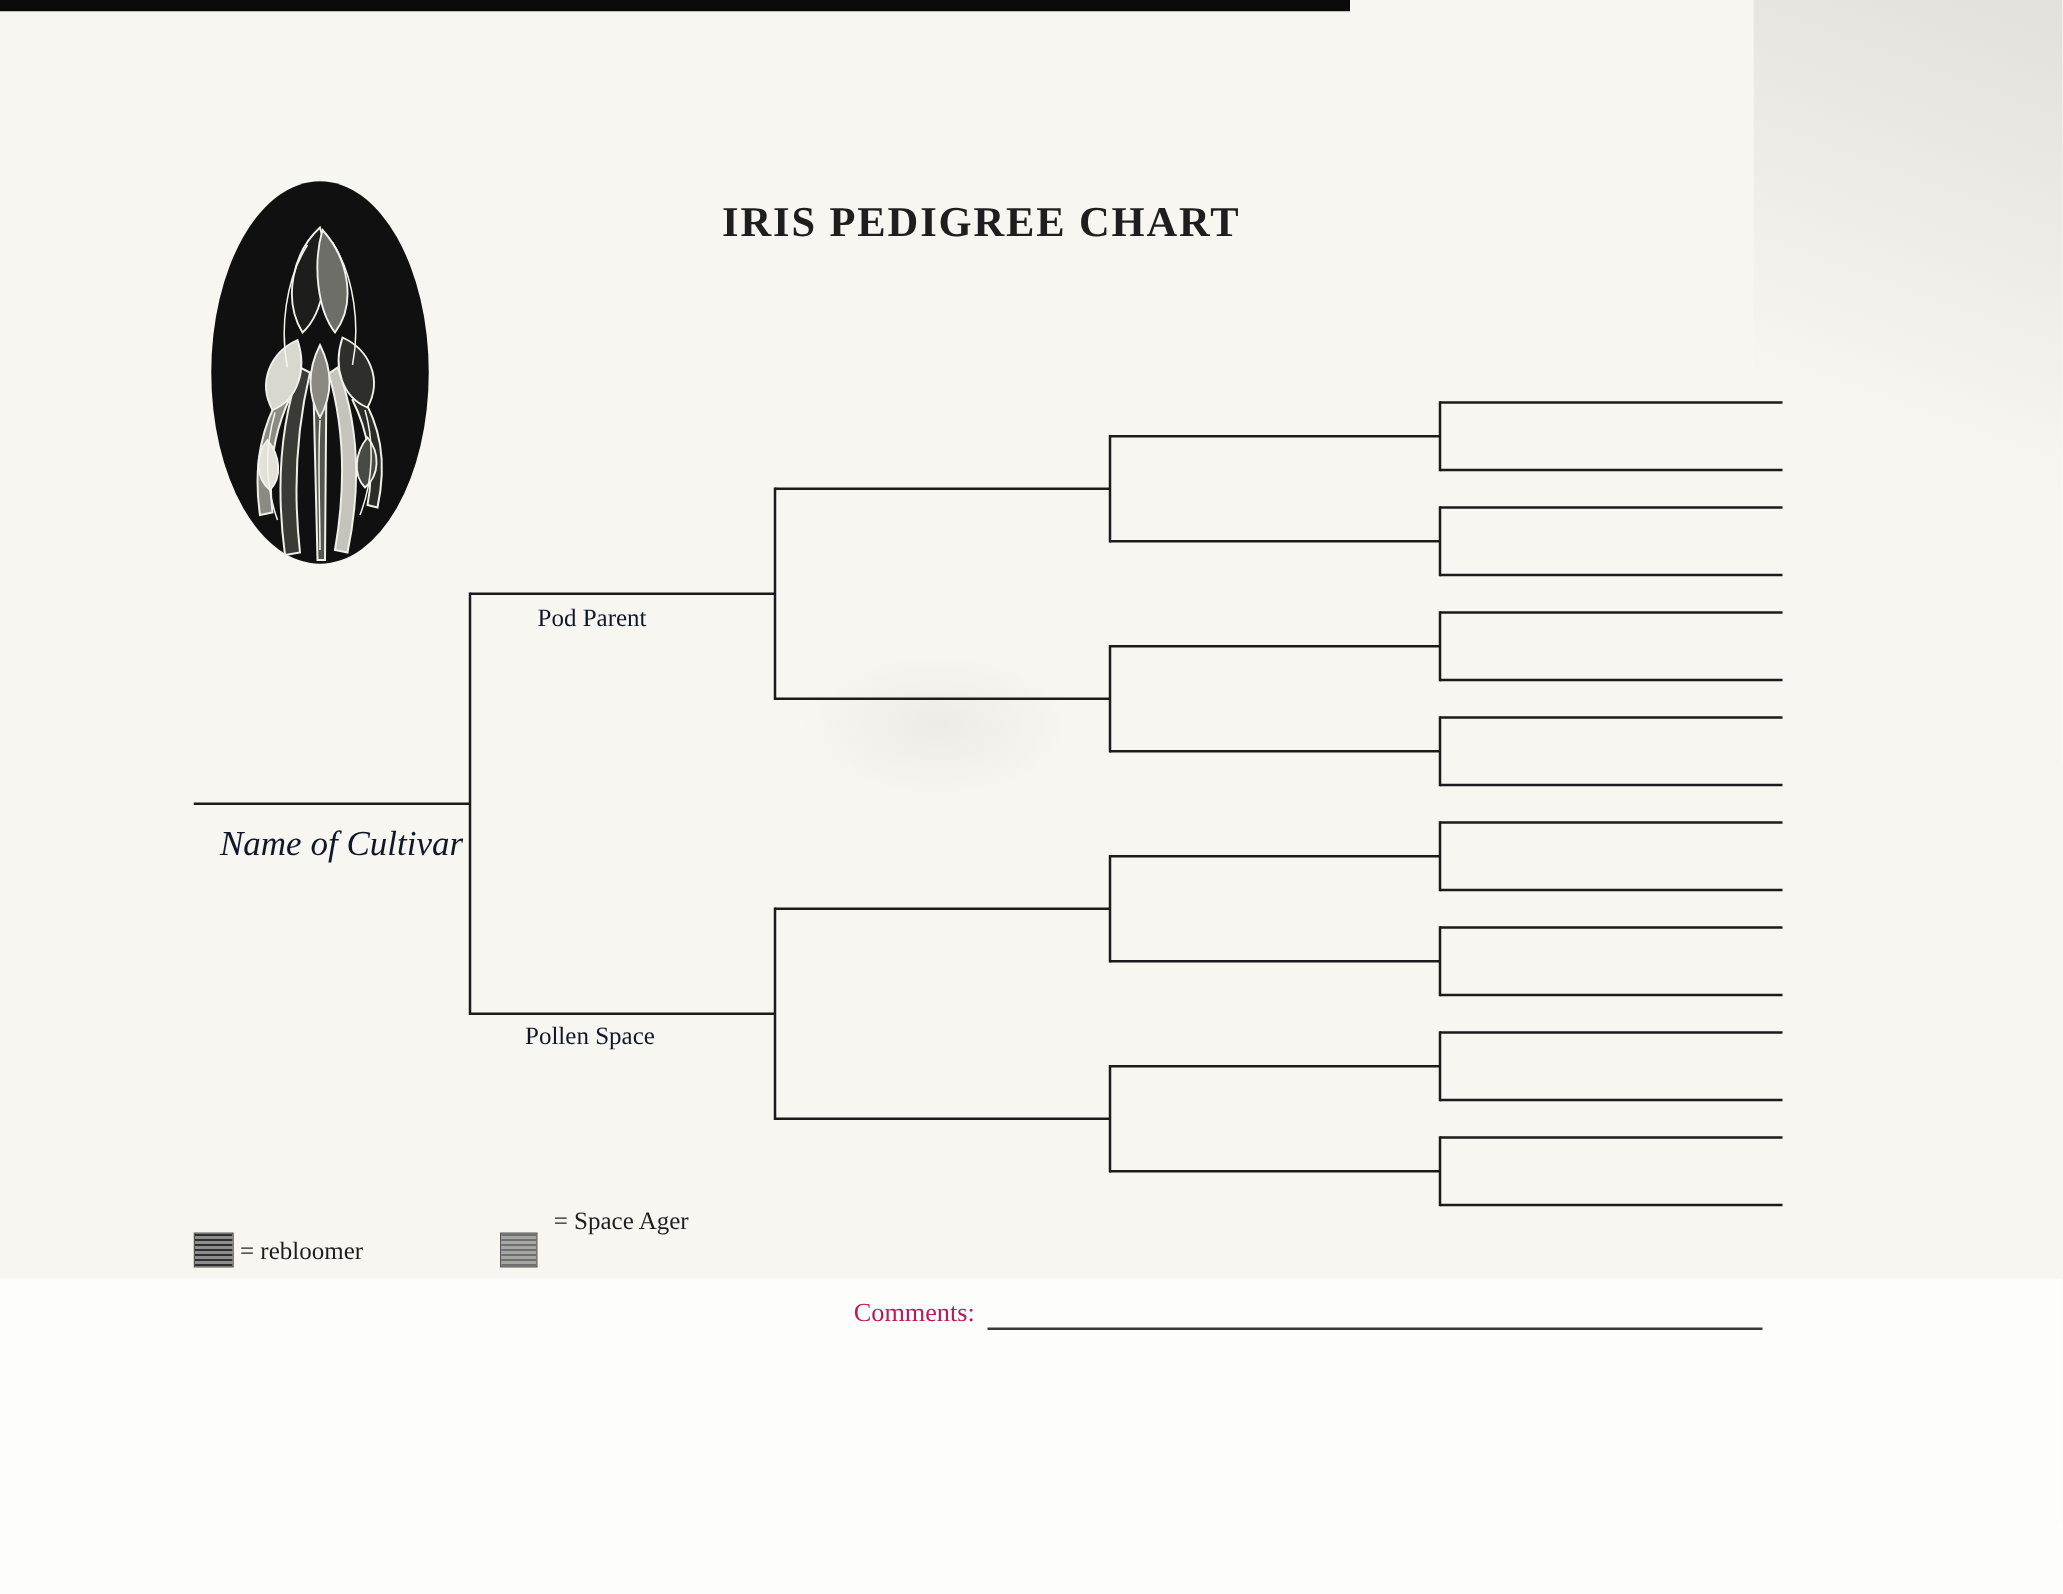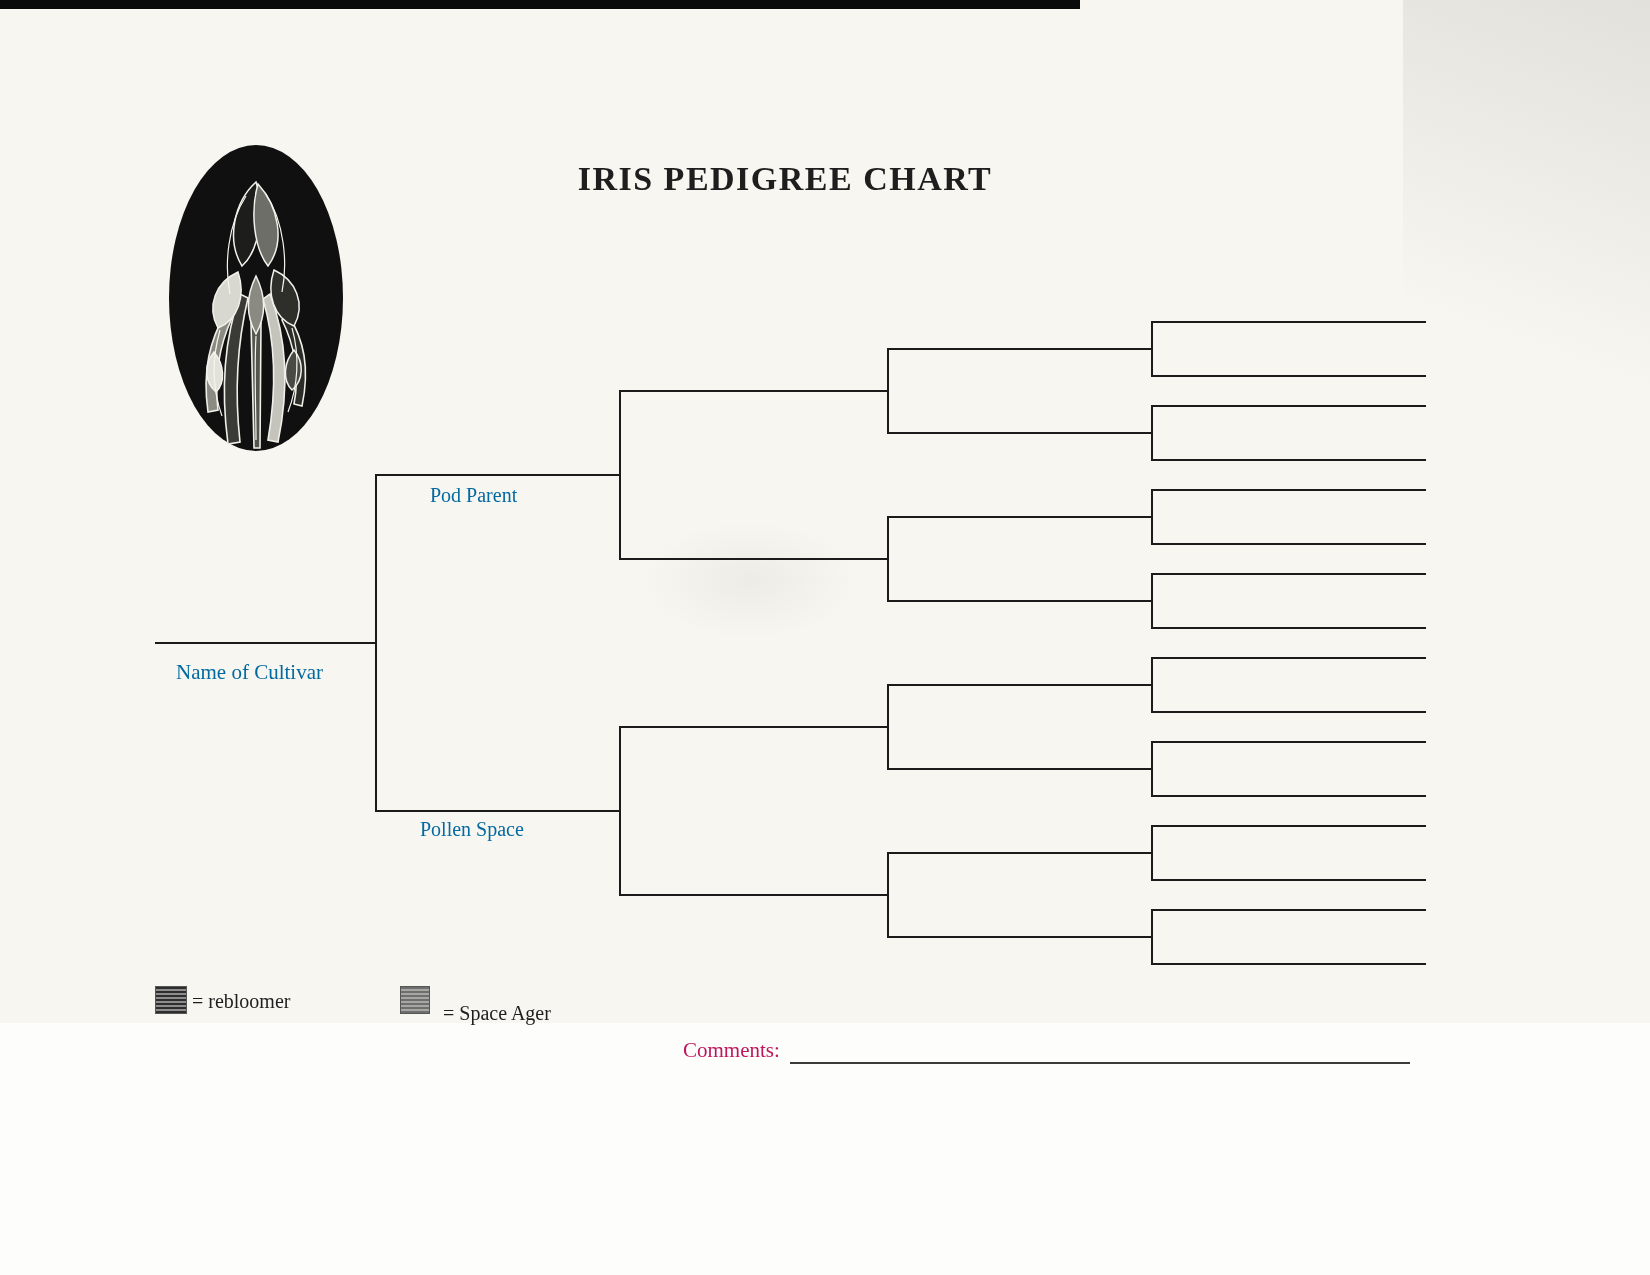--- a/index.html
+++ b/index.html
@@ -30,23 +30,23 @@
   .title{
     position:absolute;left:545px;top:160px;width:480px;
     margin:0;text-align:center;
     font-size:34px;font-weight:700;letter-spacing:1.5px;
     color:#1e1e1e;
   }
   .iris{position:absolute;left:168px;top:144px;width:176px;height:308px;}
   .hl{position:absolute;height:2px;background:#1b1b1b;}
   .vl{position:absolute;width:2px;background:#1b1b1b;}
   .lbl{
-    position:absolute;color:#0369a1;font-size:20px;white-space:nowrap;
+    position:absolute;color:#0f172a;font-size:20px;white-space:nowrap;
   }
-  .lbl-cultivar{font-size:21px;}
+  .lbl-cultivar{font-size:28px;font-style:italic;}
   .legend-swatch{
     position:absolute;width:30px;height:26px;
     border:1px solid #555;
   }
   .swatch-rebloomer{
     background:repeating-linear-gradient(0deg,#2e2e2e 0 2px,#8d8d8d 2px 4px);
   }
   .swatch-spaceager{
     width:28px;
     background:repeating-linear-gradient(0deg,#6f6f6f 0 2px,#a6a6a2 2px 4px);
@@ -146,18 +146,18 @@
   <div class="hl" style="left:1152px;top:909px;width:274px"></div>
   <div class="hl" style="left:1152px;top:963px;width:274px"></div>
 
   <div class="lbl lbl-cultivar" style="left:176px;top:660px">Name of Cultivar</div>
   <div class="lbl" style="left:430px;top:484px">Pod  Parent</div>
   <div class="lbl" style="left:420px;top:818px">Pollen  Space</div>
 
   <div class="legend-swatch swatch-rebloomer" style="left:155px;top:986px"></div>
   <div class="legend-label" style="left:192px;top:990px">= rebloomer</div>
   <div class="legend-swatch swatch-spaceager" style="left:400px;top:986px"></div>
-  <div class="legend-label" style="left:443px;top:1002px">= Space Ager</div>
+  <div class="legend-label" style="left:443px;top:966px">= Space Ager</div>
 
   <div class="comments-label">Comments:</div>
   <div class="comments-line"></div>
 
 </div>
 
 </body></html>

